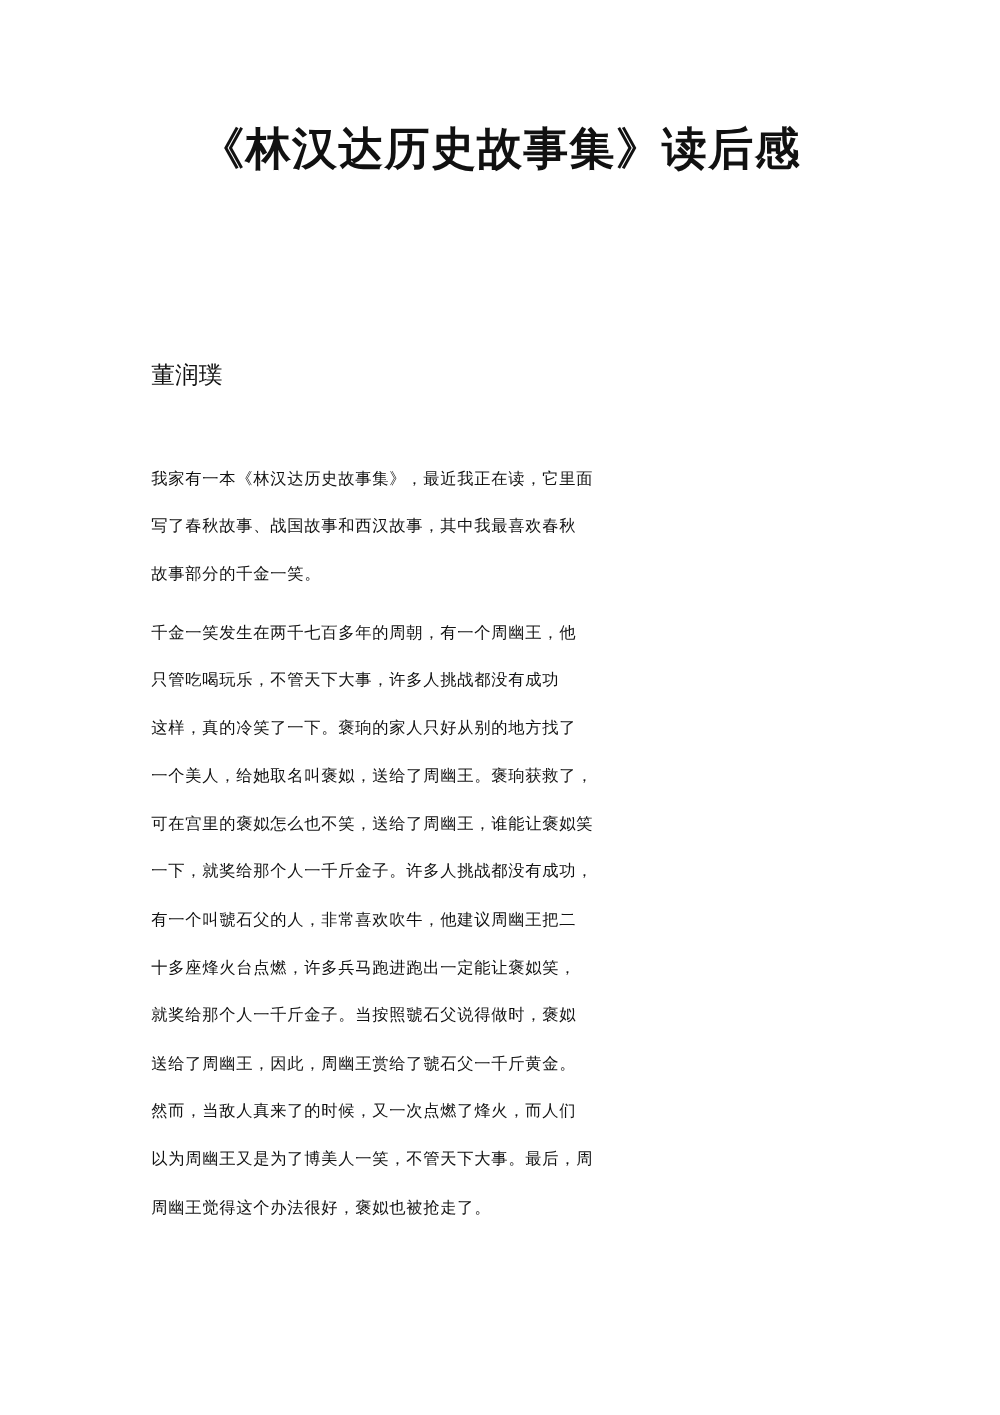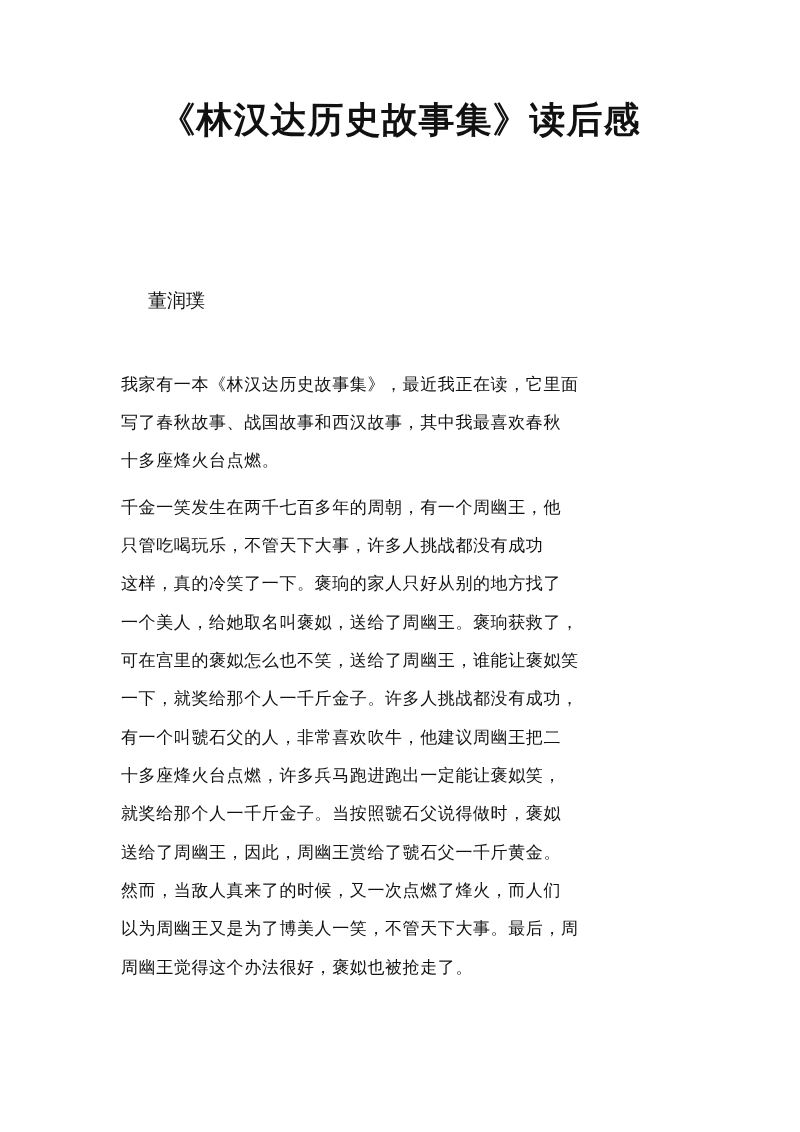--- a/index.html
+++ b/index.html
@@ -2,34 +2,34 @@
 <html><head>
   <meta charset="utf-8">
   <style>
     html, body { margin: 0; padding: 0; background: #ffffff; }
     body { width: 800px; height: 1132px; position: relative; overflow: hidden;
            font-family: "DejaVu Serif", "Liberation Serif", serif; color: #111; }
     .page { position: absolute; left: 0; top: 0; width: 648px; height: 1132px; background: #fff; }
     .title { position: absolute; top: 96px; left: 0; width: 800px; text-align: center;
              font-family: "DejaVu Sans", "Liberation Sans", sans-serif;
              font-size: 36px; font-weight: bold; line-height: 48px; letter-spacing: 1px; color: #111; }
-    .author { position: absolute; top: 285px; left: 121px; font-size: 19px; line-height: 30px; margin-left: 27px; }
-    .line { position: absolute; left: 121px; font-size: 17px; line-height: 30px; white-space: nowrap; letter-spacing: 0.6px; }
+    .author { position: absolute; top: 285px; left: 121px; font-size: 19px; line-height: 30px; }
+    .line { position: absolute; left: 121px; font-size: 13px; line-height: 30px; white-space: nowrap; letter-spacing: 0.6px; }
   </style>
 </head>
 <body>
 
 <div class="page">
   <div class="title">《林汉达历史故事集》读后感</div>
   <div class="author">董润璞</div>
 
   <div>
     <div class="line" style="top:369px">我家有一本《林汉达历史故事集》，最近我正在读，它里面</div>
     <div class="line" style="top:407px">写了春秋故事、战国故事和西汉故事，其中我最喜欢春秋</div>
-    <div class="line" style="top:445px">十多座烽火台点燃。</div>
+    <div class="line" style="top:445px">故事部分的千金一笑。</div>
     <div class="line" style="top:492px">千金一笑发生在两千七百多年的周朝，有一个周幽王，他</div>
     <div class="line" style="top:530px">只管吃喝玩乐，不管天下大事，许多人挑战都没有成功</div>
     <div class="line" style="top:568px">这样，真的冷笑了一下。褒珦的家人只好从别的地方找了</div>
     <div class="line" style="top:607px">一个美人，给她取名叫褒姒，送给了周幽王。褒珦获救了，</div>
     <div class="line" style="top:645px">可在宫里的褒姒怎么也不笑，送给了周幽王，谁能让褒姒笑</div>
     <div class="line" style="top:683px">一下，就奖给那个人一千斤金子。许多人挑战都没有成功，</div>
     <div class="line" style="top:722px">有一个叫虢石父的人，非常喜欢吹牛，他建议周幽王把二</div>
     <div class="line" style="top:760px">十多座烽火台点燃，许多兵马跑进跑出一定能让褒姒笑，</div>
     <div class="line" style="top:798px">就奖给那个人一千斤金子。当按照虢石父说得做时，褒姒</div>
     <div class="line" style="top:837px">送给了周幽王，因此，周幽王赏给了虢石父一千斤黄金。</div>

